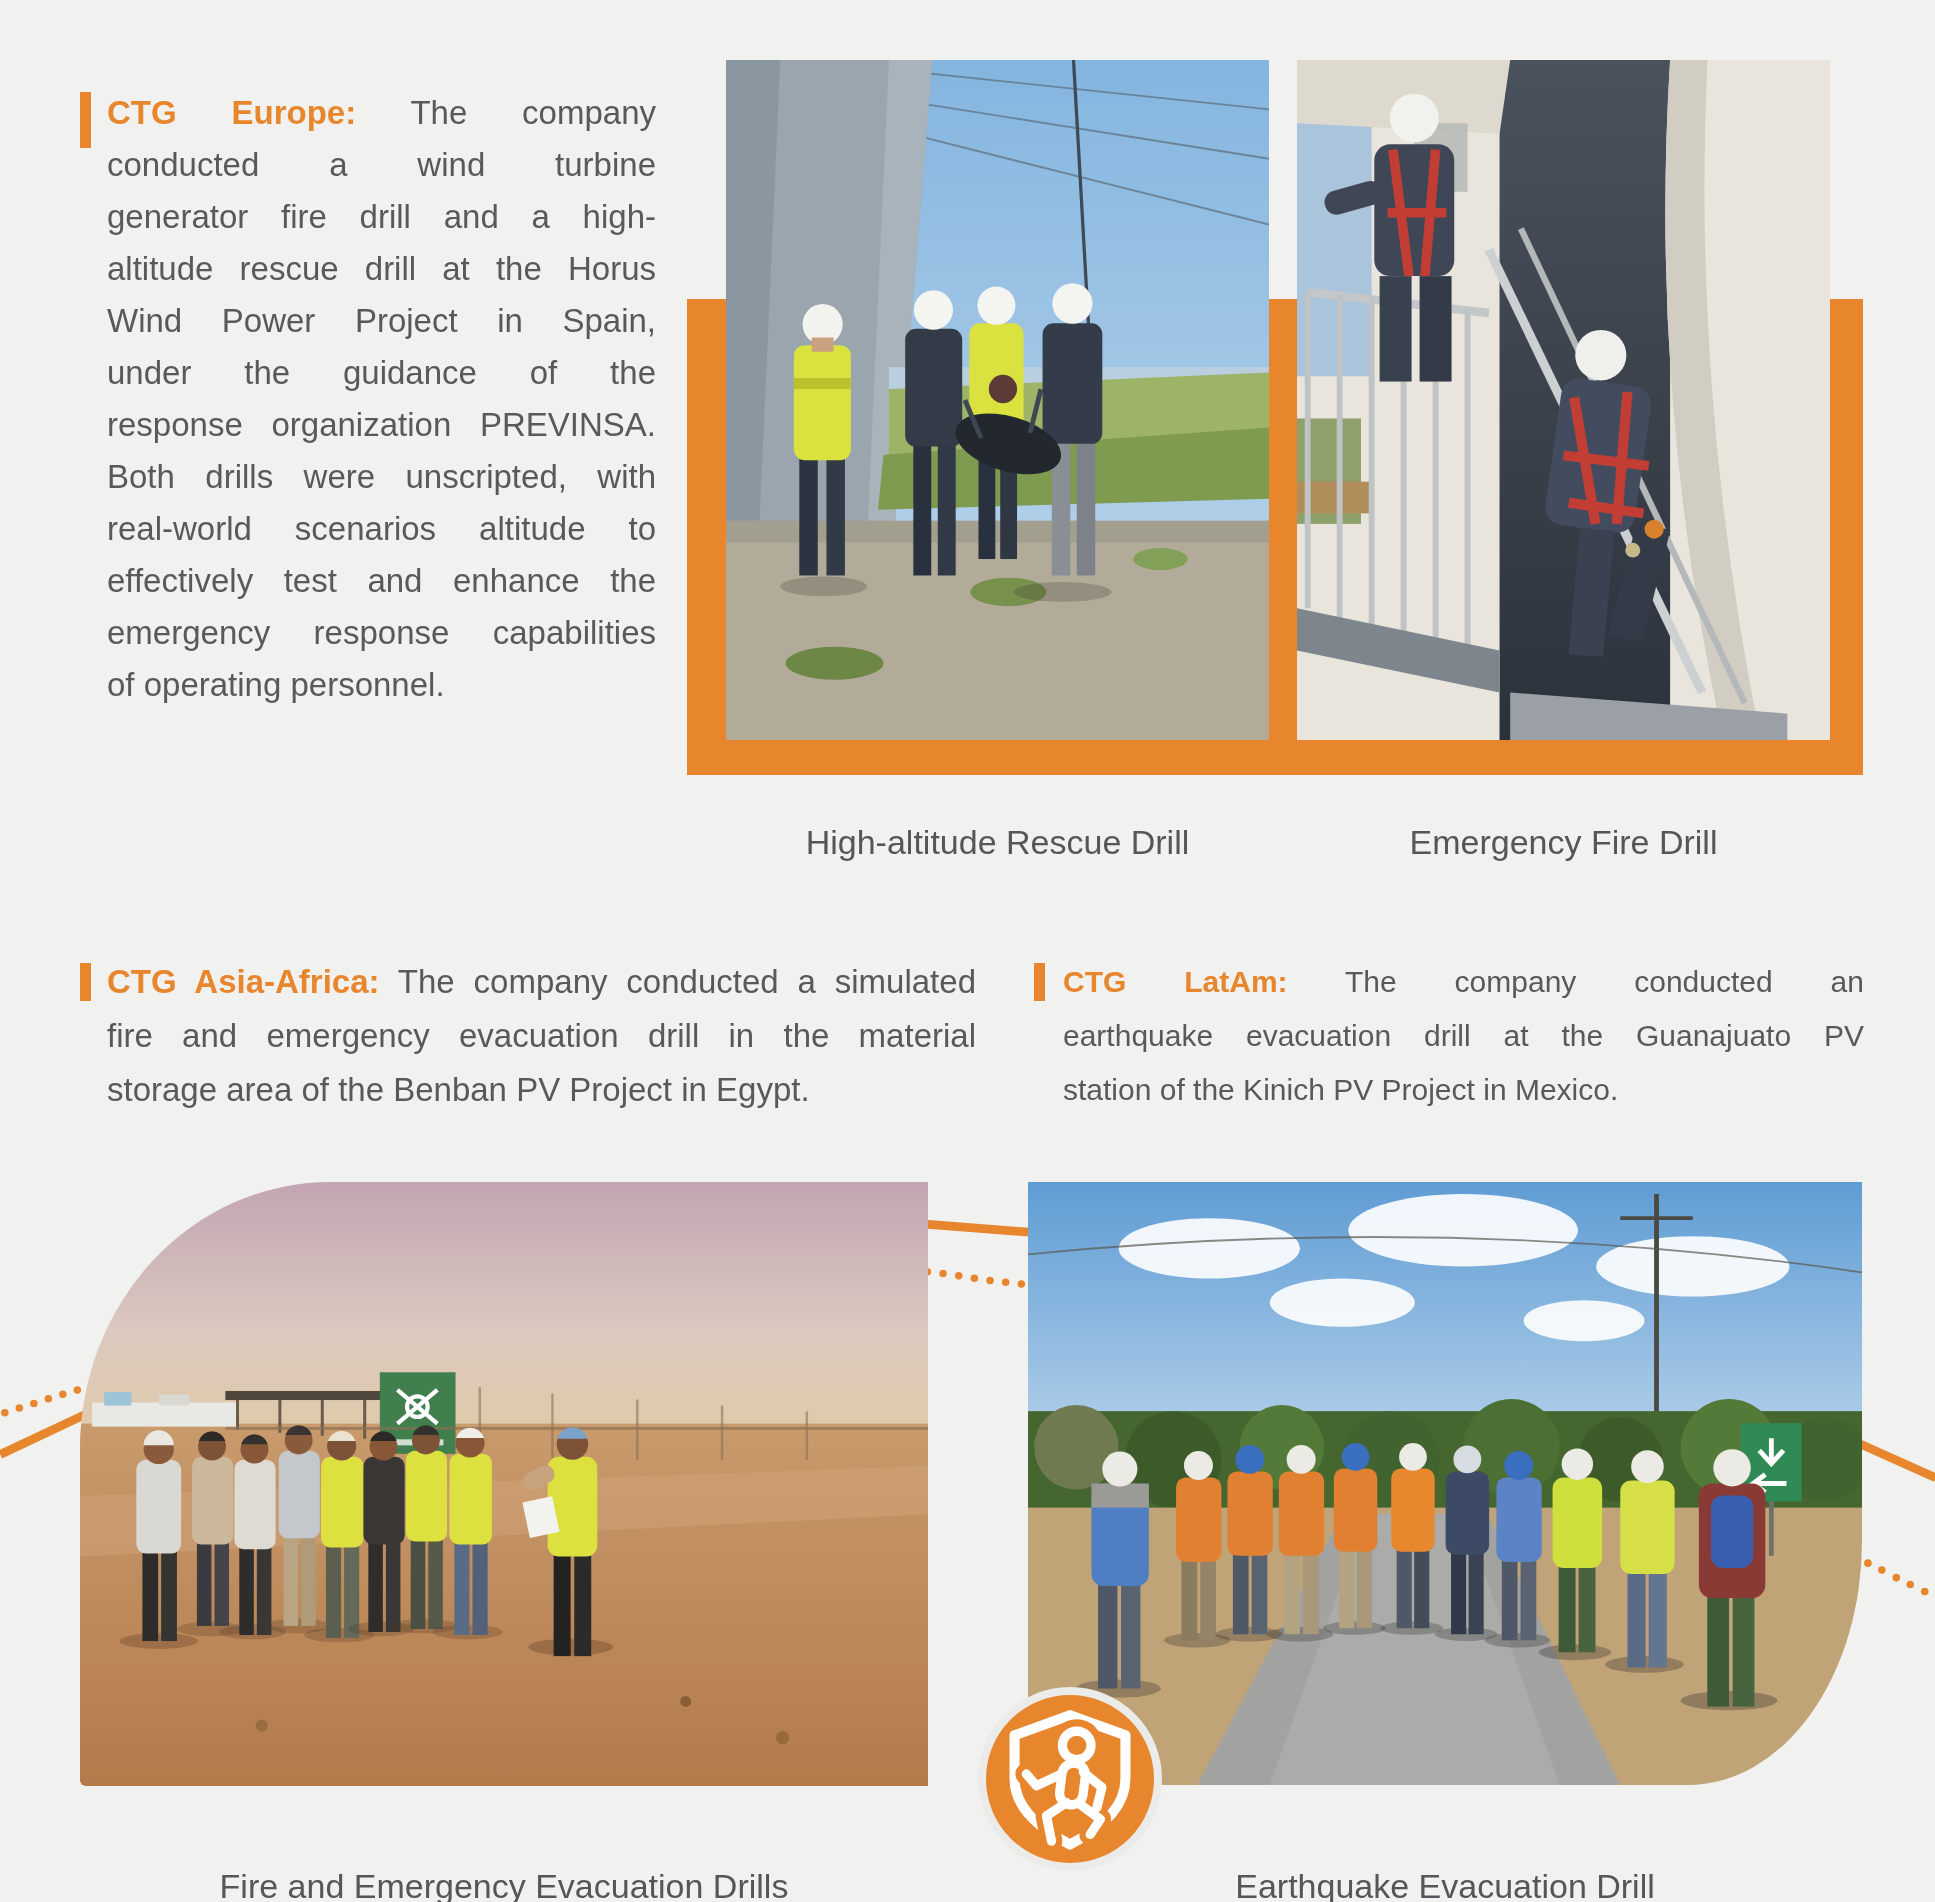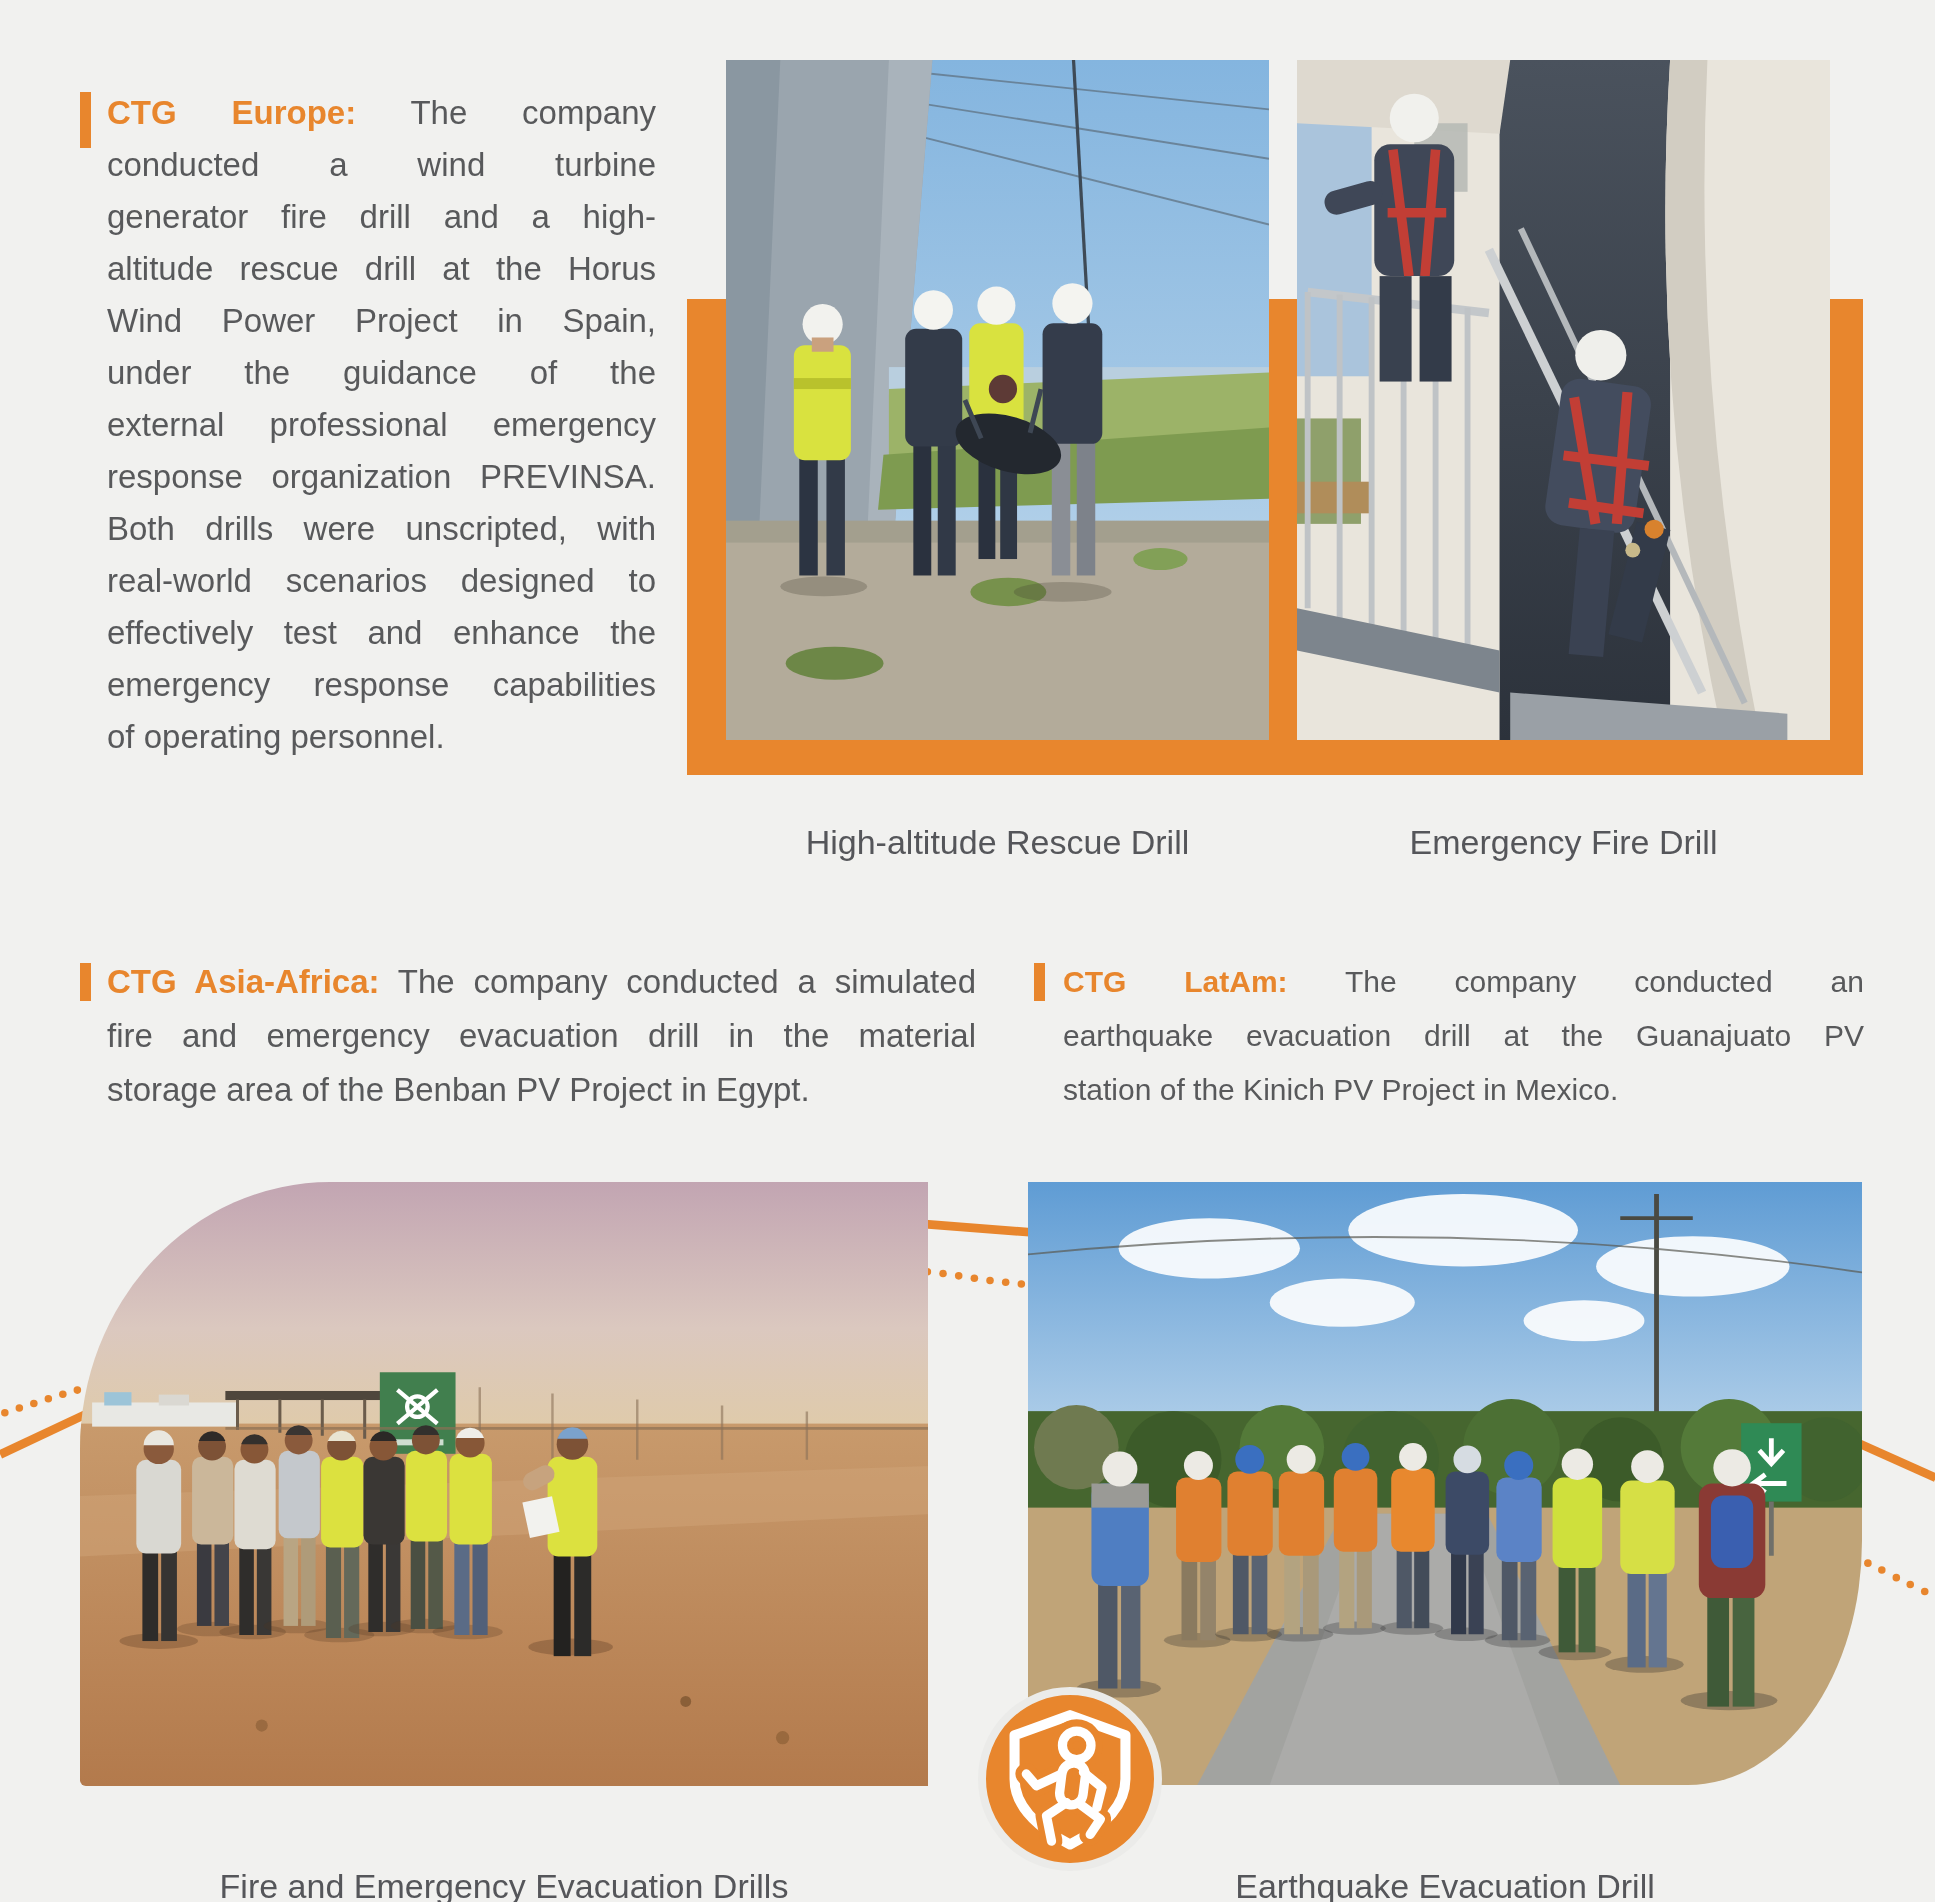--- a/index.html
+++ b/index.html
@@ -57,24 +57,23 @@
 <div class="page">
 
   <div class="vbar" style="left:80px; top:92px; height:56px;"></div>
   <div class="para para-europe">
       <div class="jline"><span class="plabel">CTG Europe:</span> The company</div>
       <div class="jline">conducted a wind turbine</div>
       <div class="jline">generator fire drill and a high-</div>
       <div class="jline">altitude rescue drill at the Horus</div>
       <div class="jline">Wind Power Project in Spain,</div>
       <div class="jline">under the guidance of the</div>
-      <div class="jline">external professional emergency</div>
       <div class="jline">response organization PREVINSA.</div>
       <div class="jline">Both drills were unscripted, with</div>
-      <div class="jline">real-world scenarios designed to</div>
+      <div class="jline">real-world scenarios altitude to</div>
       <div class="jline">effectively test and enhance the</div>
       <div class="jline">emergency response capabilities</div>
       <div class="jline last">of operating personnel.</div>
     </div>
 
   <div class="band"></div>
 
   <div class="photo photo-rescue">
     <svg viewBox="0 0 100 124" preserveAspectRatio="none">
       <defs>

